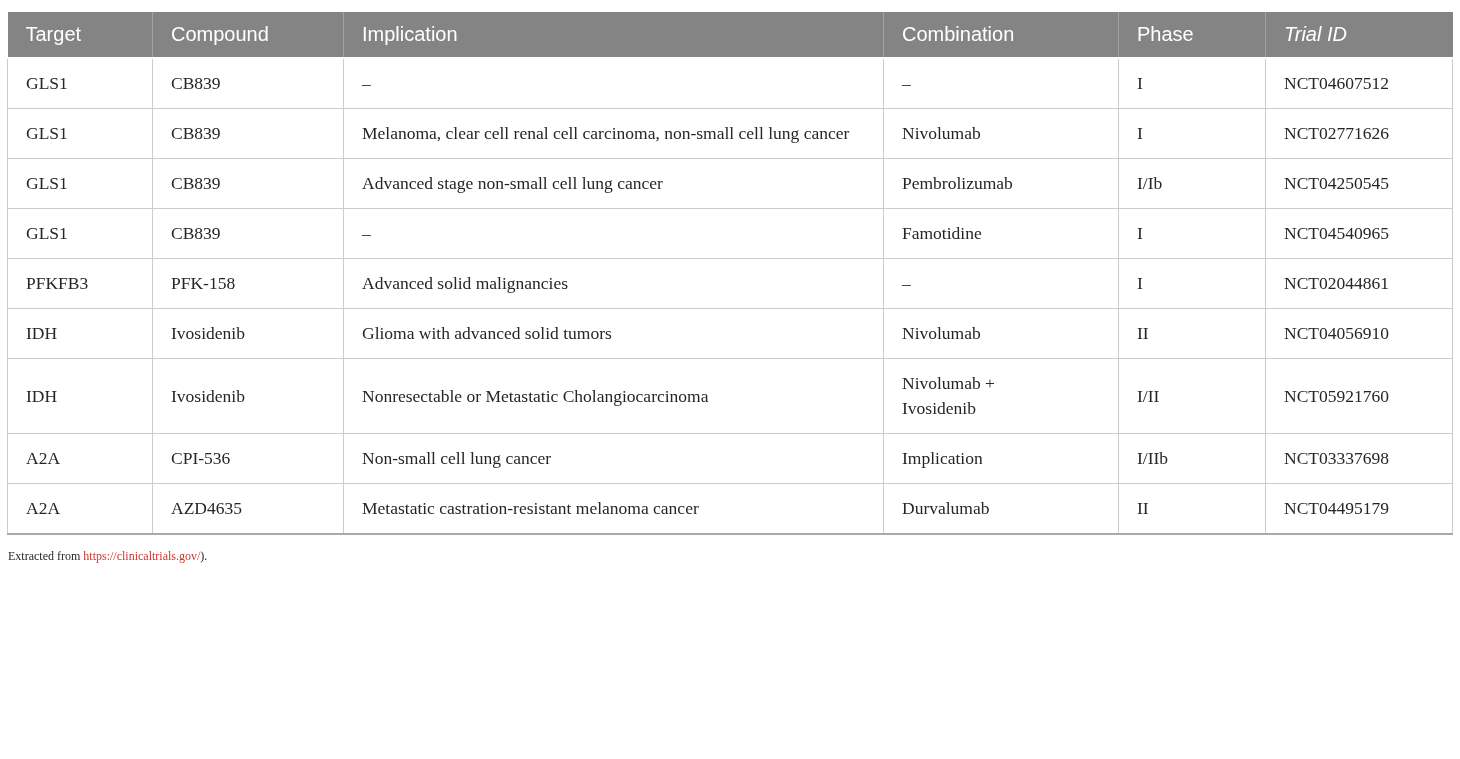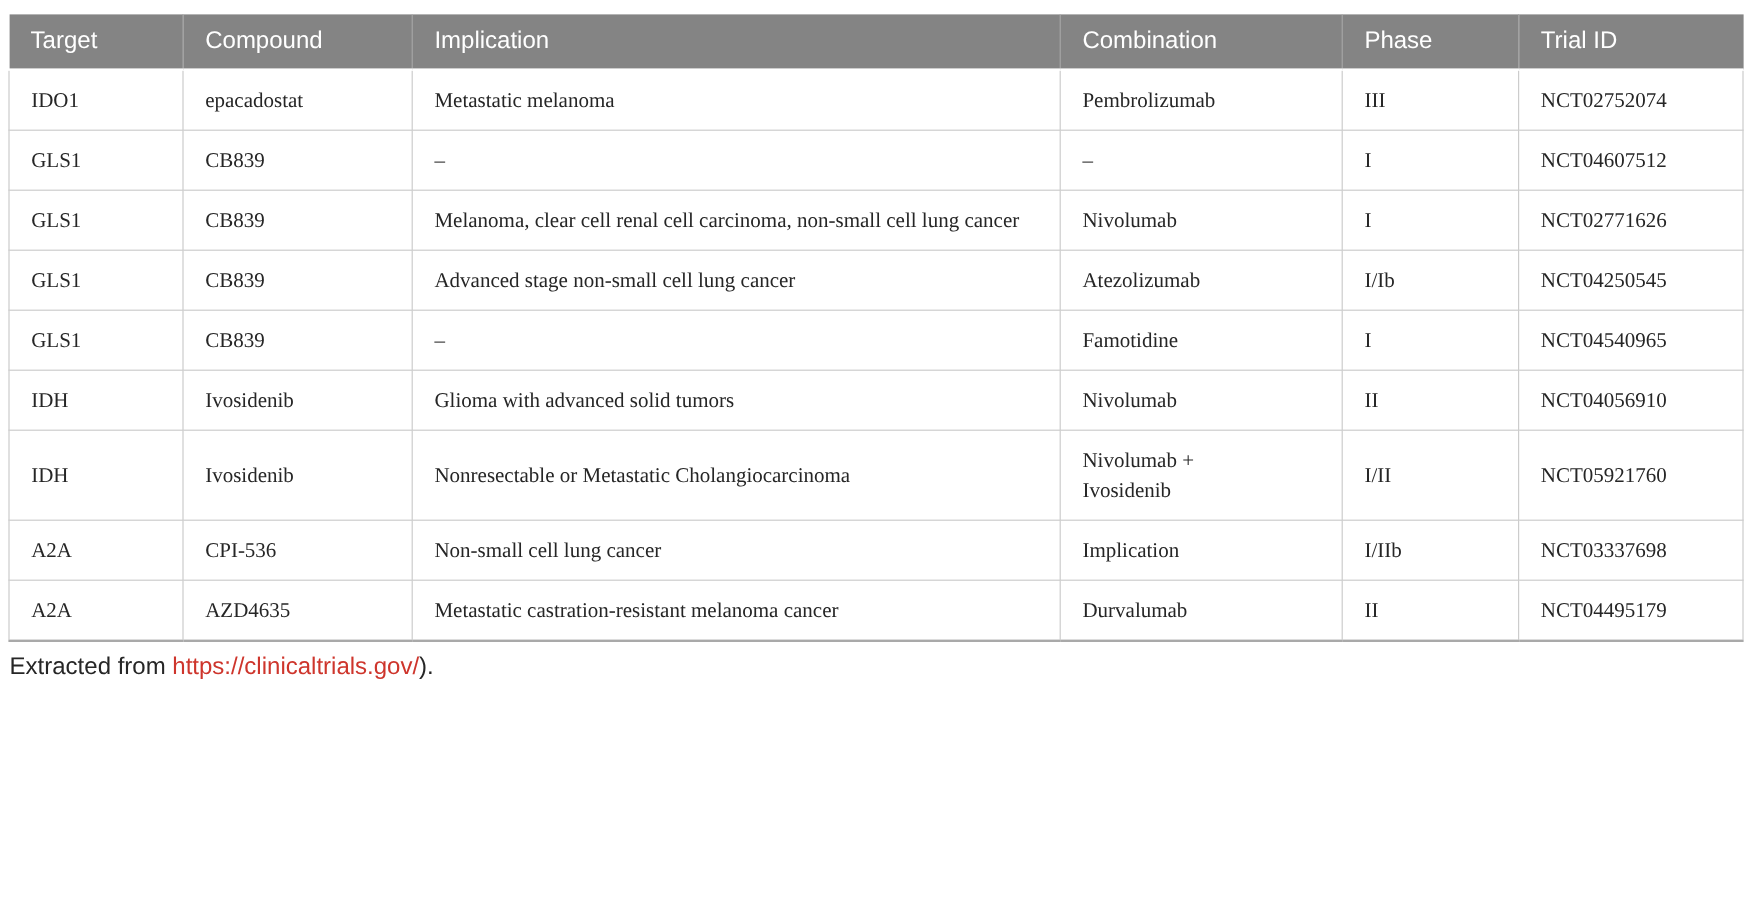--- a/index.html
+++ b/index.html
@@ -32,41 +32,41 @@
     font-family: "Liberation Sans", sans-serif;
     font-size: 20px;
     font-weight: 500;
     text-align: left;
     vertical-align: middle;
     padding: 11px 18px 12px 18px;
     line-height: 22px;
     border-right: 1px solid #a2a2a2;
     border-bottom: 2px solid #ffffff;
   }
-  thead th:last-child { border-right: none; }
+  thead th:last-child { border-right: none; font-style: italic; }
 
   tbody td {
     font-family: "Liberation Serif", serif;
     font-size: 17.5px;
     color: #262626;
     text-align: left;
     vertical-align: middle;
     padding: 12px 18px;
     line-height: 25px;
     border: 1px solid #cccccc;
     white-space: pre-line;
     overflow: hidden;
   }
   tbody tr:first-child td { border-top: none; }
   tbody tr:last-child td { border-bottom: 2px solid #a9a9a9; }
 
   .footnote {
     margin: 11px 0 0 1px;
-    font-family: Liberation Sans, sans-serif;
-    font-size: 20px;
+    font-family: Liberation Serif, serif;
+    font-size: 12px;
     color: #262626;
     line-height: 20px;
   }
   .footnote a {
     color: #ce352c;
     text-decoration: none;
     cursor: pointer;
   }
 </style>
 </head>
@@ -88,58 +88,58 @@
         <th>Target</th>
         <th>Compound</th>
         <th>Implication</th>
         <th>Combination</th>
         <th>Phase</th>
         <th>Trial ID</th>
       </tr>
     </thead>
     <tbody id="trials-body">
         <tr>
-          <td>IDO1</td>
-          <td>epacadostat</td>
-          <td>Metastatic melanoma</td>
-          <td>Pembrolizumab</td>
-          <td>III</td>
-          <td>NCT02752074</td>
-        </tr>
-        <tr>
           <td>GLS1</td>
           <td>CB839</td>
           <td>–</td>
           <td>–</td>
           <td>I</td>
           <td>NCT04607512</td>
         </tr>
         <tr>
           <td>GLS1</td>
           <td>CB839</td>
           <td>Melanoma, clear cell renal cell carcinoma, non-small cell lung cancer</td>
           <td>Nivolumab</td>
           <td>I</td>
           <td>NCT02771626</td>
         </tr>
         <tr>
           <td>GLS1</td>
           <td>CB839</td>
           <td>Advanced stage non-small cell lung cancer</td>
-          <td>Atezolizumab</td>
+          <td>Pembrolizumab</td>
           <td>I/Ib</td>
           <td>NCT04250545</td>
         </tr>
         <tr>
           <td>GLS1</td>
           <td>CB839</td>
           <td>–</td>
           <td>Famotidine</td>
           <td>I</td>
           <td>NCT04540965</td>
+        </tr>
+        <tr>
+          <td>PFKFB3</td>
+          <td>PFK-158</td>
+          <td>Advanced solid malignancies</td>
+          <td>–</td>
+          <td>I</td>
+          <td>NCT02044861</td>
         </tr>
         <tr>
           <td>IDH</td>
           <td>Ivosidenib</td>
           <td>Glioma with advanced solid tumors</td>
           <td>Nivolumab</td>
           <td>II</td>
           <td>NCT04056910</td>
         </tr>
         <tr>

